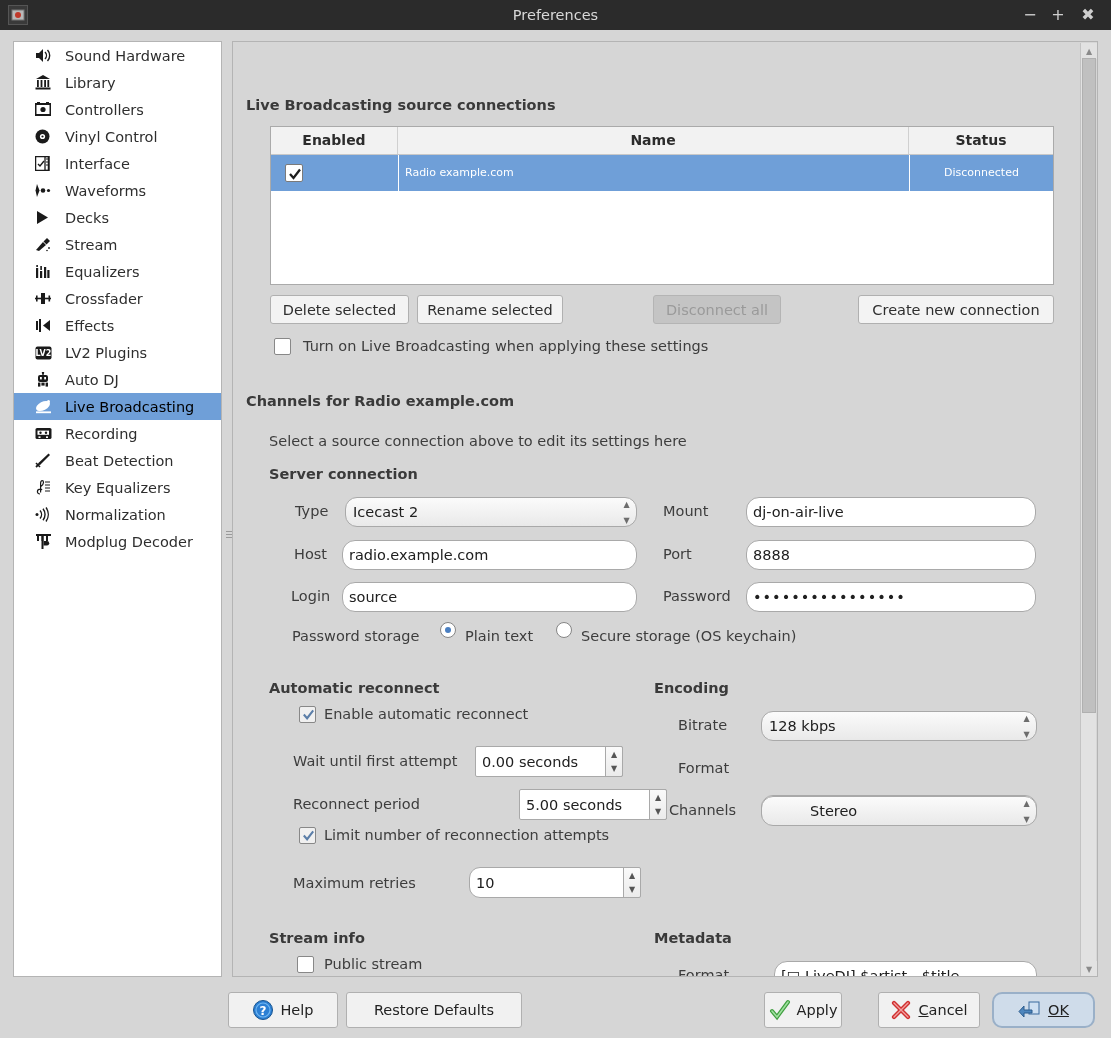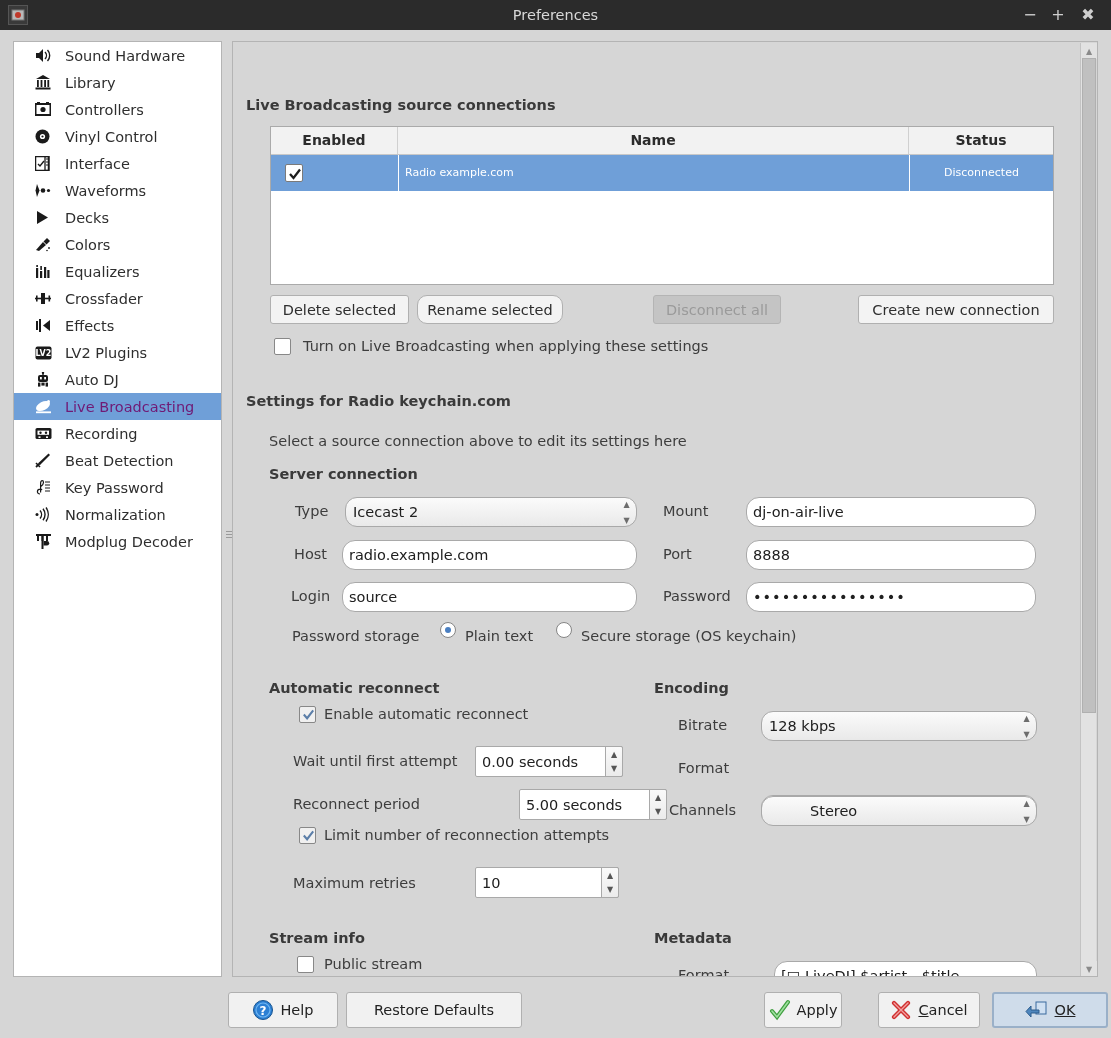--- a/index.html
+++ b/index.html
@@ -44,21 +44,21 @@
   #sidebar {
     position: absolute; left: 13px; top: 11px; width: 209px; height: 936px;
     background: #ffffff; border: 1px solid #b4b4b4;
     overflow: hidden;
   }
   .side-item {
     height: 27px; display: flex; align-items: center;
     padding-left: 21px; font-size: 14.5px; color: #2e2e2e;
     cursor: default; white-space: nowrap;
   }
-  .side-item.sel { background: #6f9fd8; color: #701a75; }
+  .side-item.sel { background: #6f9fd8; color: #000000; }
   .side-ico {
     width: 22px; height: 20px; margin-right: 8px;
     display: flex; align-items: center; justify-content: flex-start;
     flex: 0 0 22px; color: #1a1a1a; font-size: 15px;
   }
   .side-item.sel .side-ico { color: #ffffff; }
   .side-ico svg { display: block; }
 
   
   #splitter {
@@ -315,21 +315,21 @@
       </div>
       <div class="side-item">
         <span class="side-ico">
           <svg width="16" height="15" viewBox="0 0 16 15">
             <path d="M1 13 L8 5 L11 8 L4 14z" fill="currentColor"></path>
             <path d="M8.5 4.5 L12 1 L15 4 L11.5 7.5z" fill="currentColor"></path>
             <circle cx="14" cy="11" r="0.9" fill="currentColor"></circle>
             <circle cx="12" cy="13.5" r="0.8" fill="currentColor"></circle>
           </svg>
         </span>
-        <span>Colors</span>
+        <span>Stream</span>
       </div>
       <div class="side-item">
         <span class="side-ico">
           <svg width="15" height="15" viewBox="0 0 15 15">
             <rect x="1" y="4" width="2.2" height="10" fill="currentColor"></rect>
             <rect x="1.3" y="1" width="1.6" height="2" fill="currentColor"></rect>
             <rect x="5" y="7" width="2.2" height="7" fill="currentColor"></rect>
             <rect x="5.3" y="2" width="1.6" height="4" fill="currentColor"></rect>
             <rect x="9" y="3" width="2.2" height="11" fill="currentColor"></rect>
             <rect x="12.3" y="6" width="2.2" height="8" fill="currentColor"></rect>
@@ -415,21 +415,21 @@
         </span>
         <span>Beat Detection</span>
       </div>
       <div class="side-item">
         <span class="side-ico">
           <svg width="16" height="15" viewBox="0 0 16 15">
             <path d="M5 14c-1.6 0-2.6-1-2.6-2.2 0-1.6 1.4-2.6 3-2.6.7 0 1.3.2 1.7.5M5.6 12.5V3.2c0-1.6.7-2.6 1.6-2.6.8 0 1.3.8 1.3 1.8 0 2-1.6 3.4-3.2 4.6" stroke="currentColor" stroke-width="1.2" fill="none"></path>
             <path d="M10 2h5M10 5h5M10 8h5M10 11h5" stroke="currentColor" stroke-width="1.1"></path>
           </svg>
         </span>
-        <span>Key Password</span>
+        <span>Key Equalizers</span>
       </div>
       <div class="side-item">
         <span class="side-ico">
           <svg width="16" height="15" viewBox="0 0 16 15">
             <circle cx="2" cy="7.5" r="1.5" fill="currentColor"></circle>
             <path d="M5 3.5a6 6 0 010 8" stroke="currentColor" stroke-width="1.4" fill="none"></path>
             <path d="M8 1.8a9 9 0 010 11.4" stroke="currentColor" stroke-width="1.4" fill="none"></path>
             <path d="M11 0.5a12 12 0 010 14" stroke="currentColor" stroke-width="1.4" fill="none"></path>
           </svg>
         </span>
@@ -476,28 +476,28 @@
                 <path d="M3 8 L6.5 12 L13 3.5" stroke="#1d1d1d" stroke-width="2.3" fill="none"></path>
               </svg>
             </div>
           </div>
           <div class="td" id="td-name">Radio example.com</div>
           <div class="td" id="td-status">Disconnected</div>
         </div>
       </div>
 
       <div class="btn" style="left:37px; top:253px; width:139px;">Delete selected</div>
-      <div class="btn" style="left:184px; top:253px; width:146px;border-radius:10px;">Rename selected</div>
+      <div class="btn" style="left:184px; top:253px; width:146px;">Rename selected</div>
       <div class="btn disabled" style="left:420px; top:253px; width:128px;">Disconnect all</div>
       <div class="btn" style="left:625px; top:253px; width:196px;">Create new connection</div>
 
       <div class="cb" style="left:41px; top:296px;"></div>
       <div class="lbl abs" style="left:70px; top:296px; line-height:17px;">Turn on Live Broadcasting when applying these settings</div>
 
-      <div class="sec-title abs" style="left:13px; top:351px;">Settings for Radio keychain.com</div>
+      <div class="sec-title abs" style="left:13px; top:351px;">Channels for Radio example.com</div>
       <div class="lbl abs" style="left:36px; top:391px;">Select a source connection above to edit its settings here</div>
 
       <div class="sec-title abs" style="left:36px; top:424px;">Server connection</div>
 
       <div class="lbl abs" style="left:62px; top:461px;">Type</div>
       <div class="combo" style="left:112px; top:455px; width:292px;">
         <span>Icecast 2</span>
         <span class="spinner">
             <span>▲</span>
             <span>▼</span>
@@ -553,21 +553,21 @@
       </div>
 
       <div class="cb checked" style="left:66px; top:785px;">
         <svg width="15" height="15" viewBox="0 0 16 16">
           <path d="M3 8 L6.5 12 L13 3.5" stroke="#5b7ea8" stroke-width="2.2" fill="none"></path>
         </svg>
       </div>
       <div class="lbl abs" style="left:91px; top:785px; line-height:17px;">Limit number of reconnection attempts</div>
 
       <div class="lbl abs" style="left:60px; top:833px;">Maximum retries</div>
-      <div class="spin" style="left:242px; top:825px; width:144px;">
+      <div class="spin" style="left:236px; top:825px; width:172px;border-radius:11px;">
         <span>10</span>
         <span class="spinbox">
             <span>▲</span>
             <span>▼</span>
           </span>
       </div>
 
       <div class="sec-title abs" style="left:421px; top:638px;">Encoding</div>
 
       <div class="lbl abs" style="left:445px; top:675px;">Bitrate</div>
@@ -637,21 +637,21 @@
     </div>
 
     <div class="bbtn" style="left:878px; width:102px;">
       <svg width="22" height="22" viewBox="0 0 22 22">
         <path d="M4 4 L18 18 M18 4 L4 18" stroke="#cf3030" stroke-width="4.2" stroke-linecap="round"></path>
         <path d="M4 4 L18 18 M18 4 L4 18" stroke="#f3a0a0" stroke-width="1.4" stroke-linecap="round"></path>
       </svg>
       <span><span class="ul">C</span><span>ancel</span></span>
     </div>
 
-    <div class="bbtn primary" style="left:992px; width:116px;">
+    <div class="bbtn primary" style="left:992px; width:103px;border-radius:10px;">
       <svg width="24" height="22" viewBox="0 0 24 22">
         <rect x="11" y="3" width="10" height="12" fill="#cfe0f2" stroke="#3a6a9e"></rect>
         <path d="M12 11 L4 11 L4 7 L-1 12.5 L4 18 L4 14 L12 14 Z" transform="translate(2,0)" fill="#4e86bd" stroke="#2c5c8d"></path>
       </svg>
       <span class="ul">OK</span>
     </div>
   </div>
 </div>
 
 </body></html>

